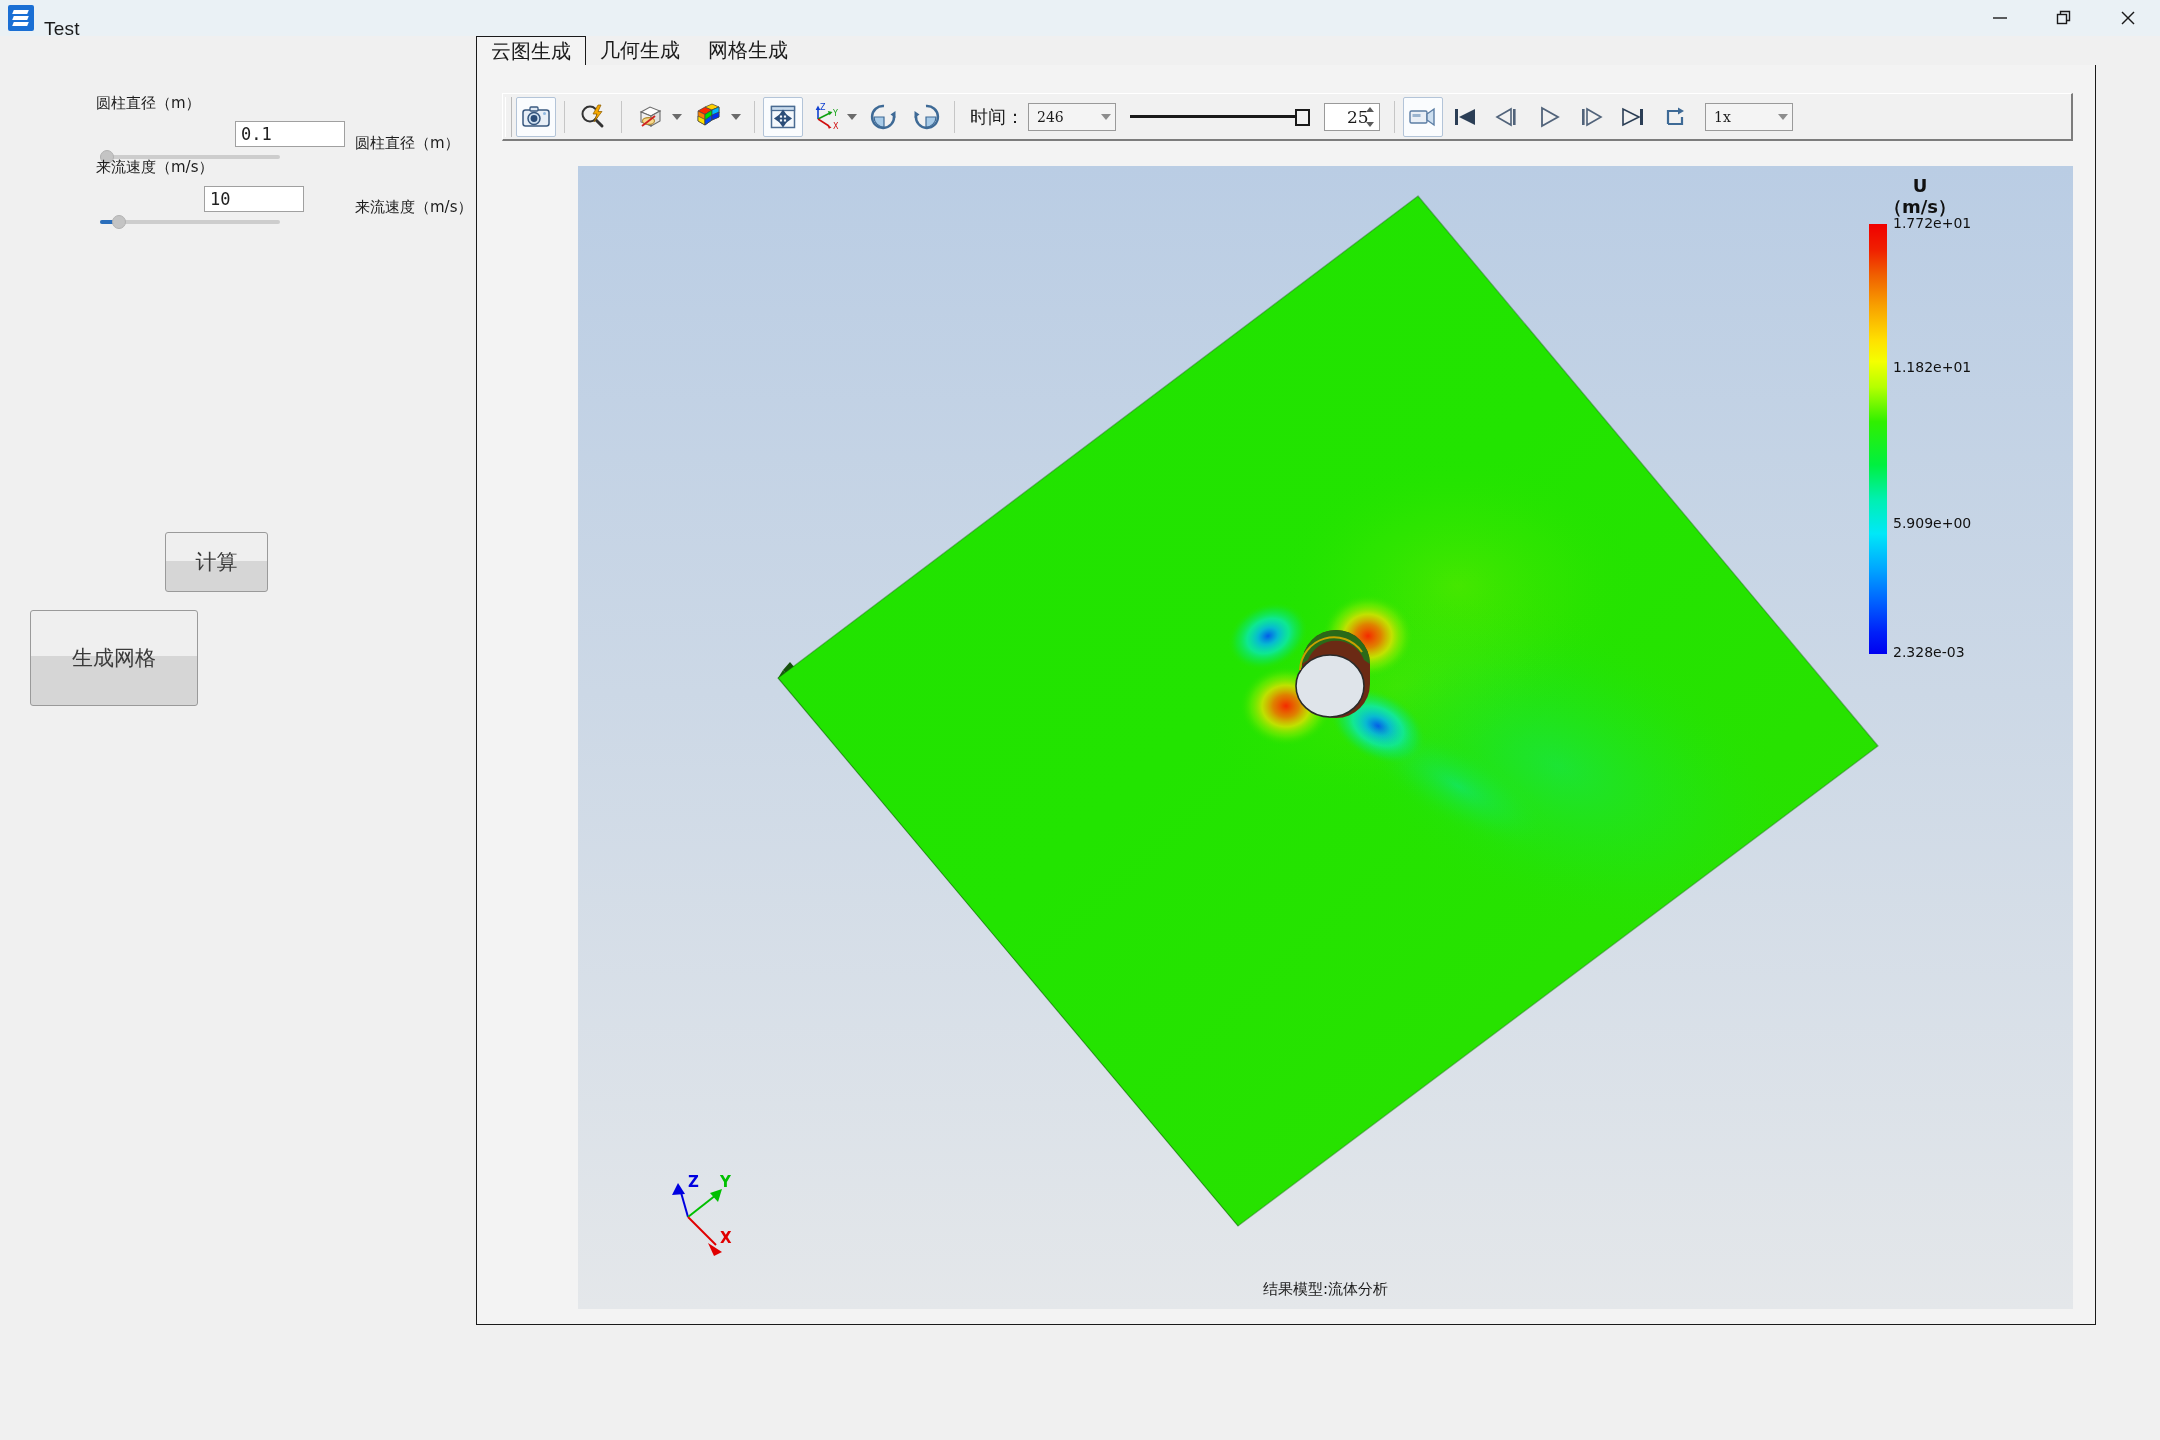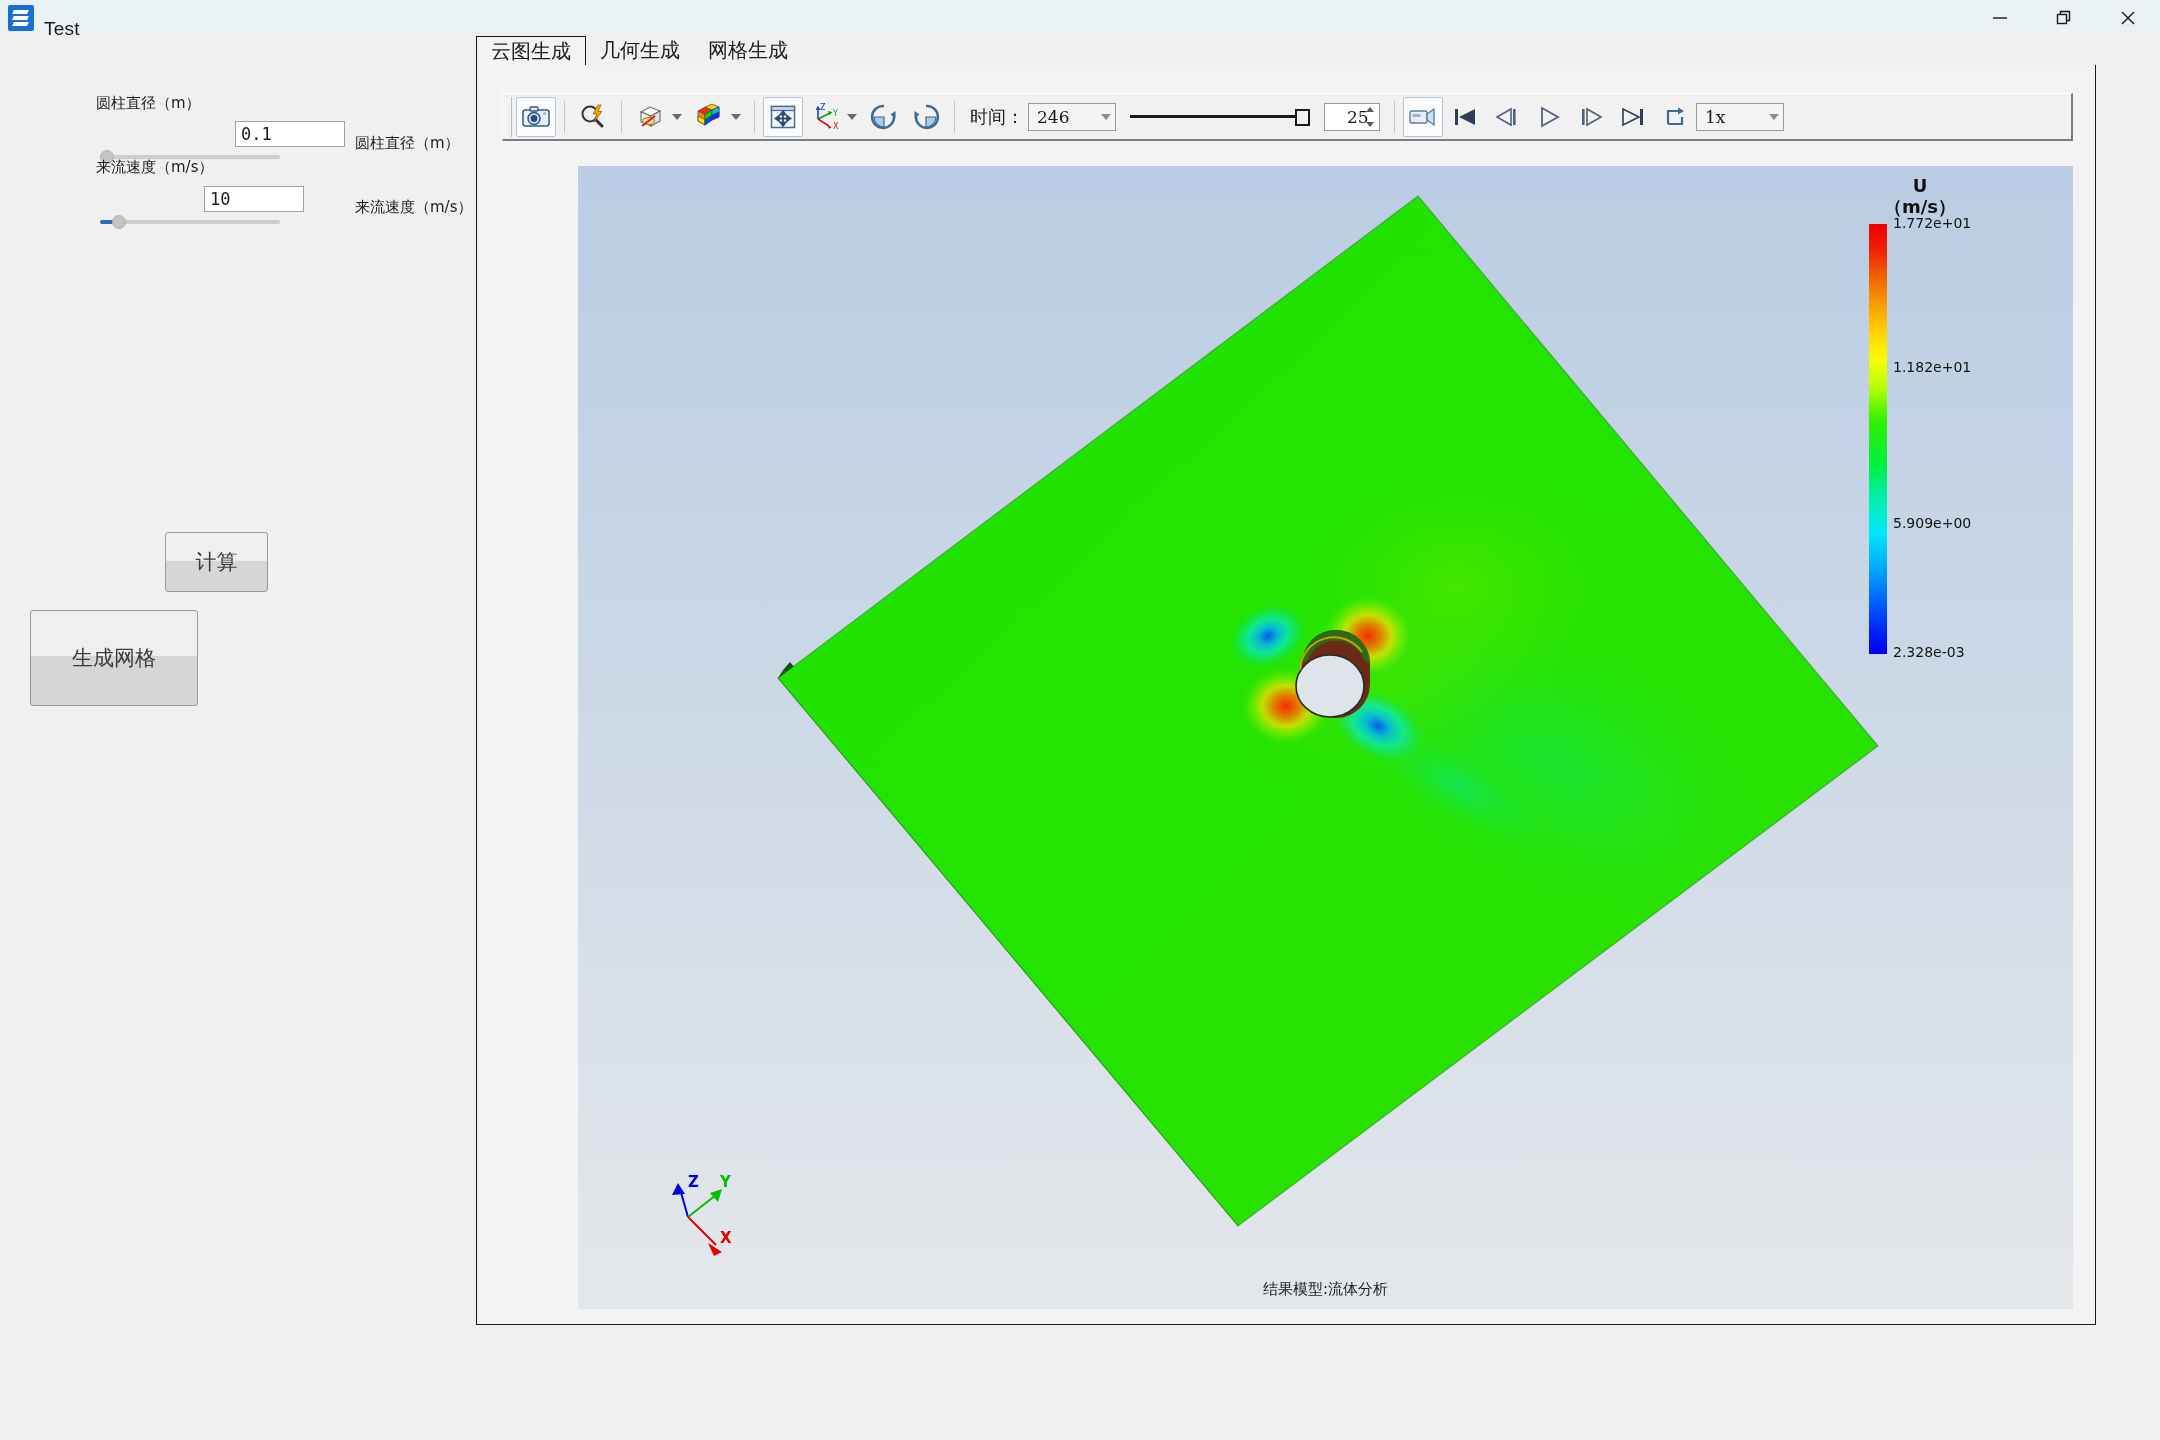--- a/index.html
+++ b/index.html
@@ -144,21 +144,21 @@
     border-top: 6px solid #6b6b6b; margin-left: 1px; margin-right: 6px;
   }
   .tb-text {
     font-size: 18px; color: #1d1d1d; margin: 0 4px 0 8px; flex: none;
     font-family: "DejaVu Sans", sans-serif;
   }
   .combo {
     height: 28px; border: 1px solid #9a9a9a; background: #f4f4f4;
     display: flex; align-items: center; justify-content: space-between;
     padding: 0 4px 0 8px; flex: none;
-    font-size: 17px; color: #1a1a1a;
+    font-size: 14px; color: #1a1a1a;
     font-family: "DejaVu Serif", serif;
   }
   .combo .cv { flex: none; }
   .combo .cd {
     width: 0; height: 0; margin-left: 10px;
     border-left: 5px solid transparent; border-right: 5px solid transparent;
     border-top: 6px solid #8d8d8d;
   }
   .tslider { position: relative; width: 180px; height: 28px; margin: 0 14px; flex: none; }
   .tslider .trk {
@@ -461,21 +461,21 @@
         </svg>
       </div>
       <div class="tbtn">
         <svg width="30" height="26" viewBox="0 0 30 26">
           <path d="M8 20 L8 7 L20 7" fill="none" stroke="#3e6a96" stroke-width="2.2"></path>
           <polygon points="24,7 18,3.5 18,10.5" fill="#3e6a96"></polygon>
           <path d="M8 20 L22 20 L22 13" fill="none" stroke="#3e6a96" stroke-width="2.2"></path>
         </svg>
       </div>
 
-      <div class="combo" style="width:88px; margin-left:0;text-align:right;">
+      <div class="combo" style="width:88px; margin-left:9px;text-align:right;">
         <span class="cv">1x</span>
         <span class="cd"></span>
       </div>
     </div>
 
     <div class="viewport">
 
       <svg class="plane-wrap" viewBox="0 0 1495 1143" preserveAspectRatio="none">
         <defs>
 

